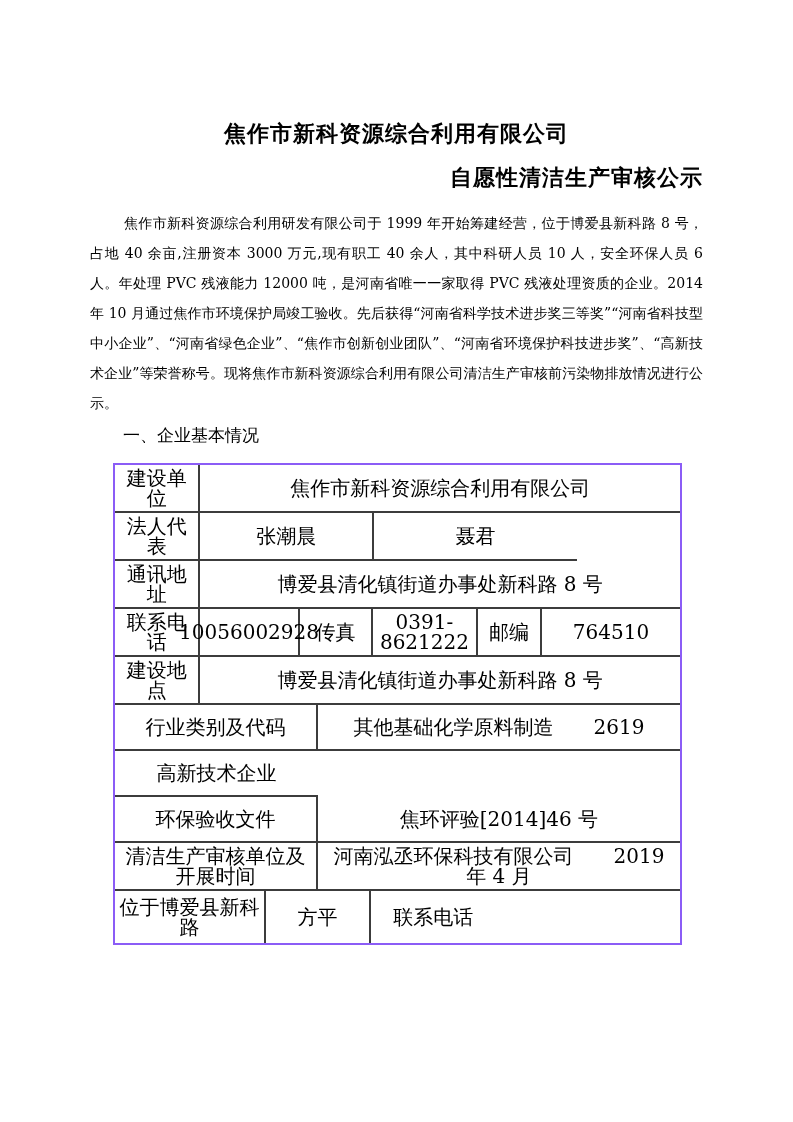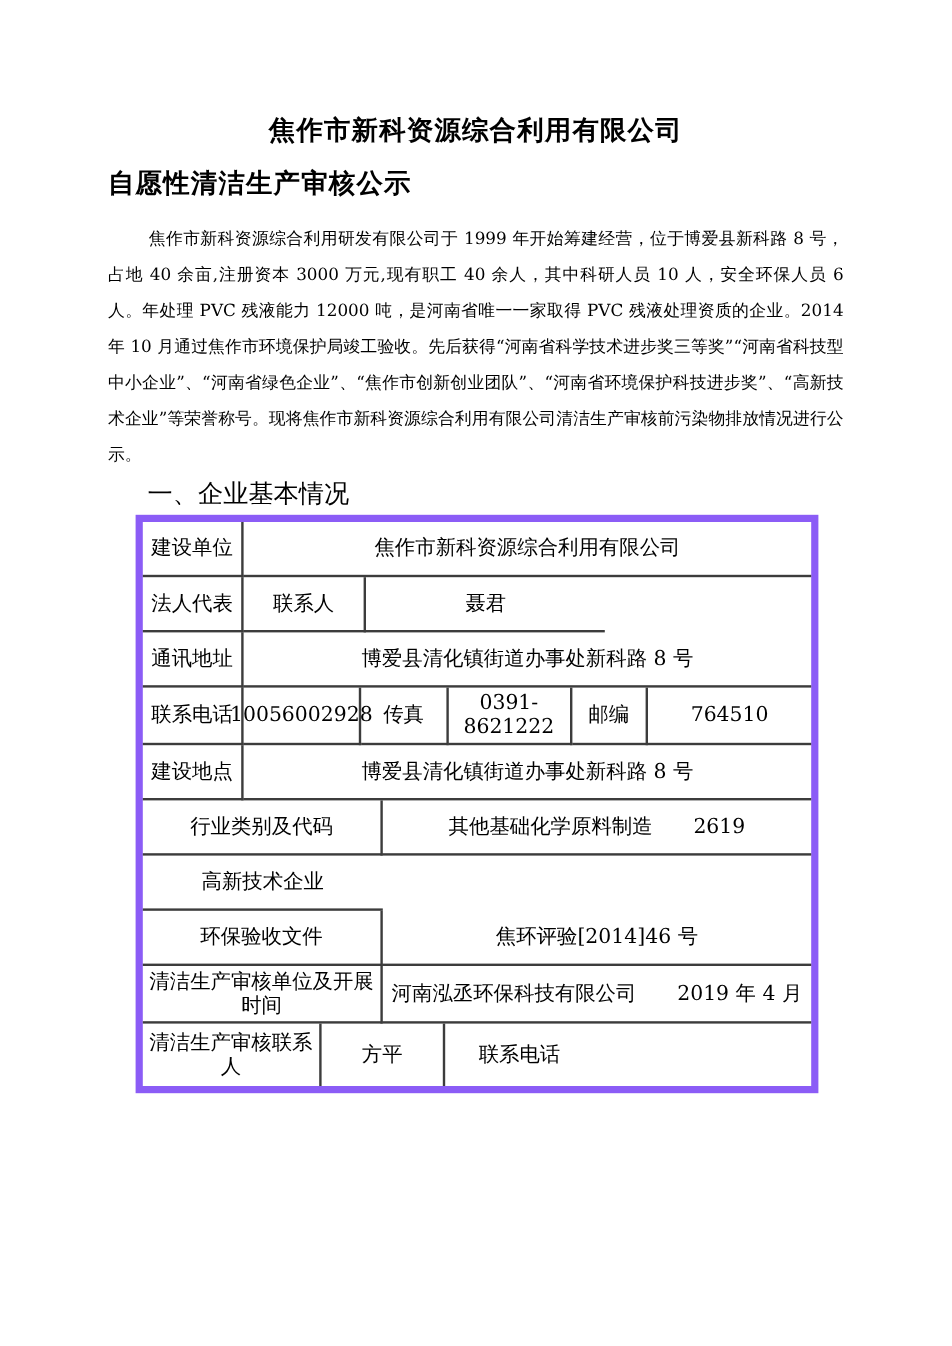--- a/index.html
+++ b/index.html
@@ -10,60 +10,60 @@
   .page {
     position: relative;
     width: 793px;
     height: 1122px;
     background: #ffffff;
     color: #000000;
     font-family: "DejaVu Serif", "Liberation Serif", serif;
     overflow: hidden;
   }
   .content {
-    padding: 96px 90px 0 90px;
+    padding: 120px 90px 0 90px;
   }
   .doc-title {
     margin: 0;
     font-family: "DejaVu Sans", "Liberation Sans", sans-serif;
     font-weight: bold;
     font-size: 22px;
     line-height: 28px;
     text-align: center;
     letter-spacing: 1px;
   }
   .doc-subtitle {
     margin: 16px 0 0 0;
     font-family: "DejaVu Sans", "Liberation Sans", sans-serif;
     font-weight: bold;
     font-size: 22px;
     line-height: 28px;
-    text-align: left;
+    text-align: right;
     letter-spacing: 1px;
   }
   .intro {
     margin: 16px 0 0 0;
     font-size: 14px;
     line-height: 30px;
     text-align: justify;
     text-justify: inter-ideograph;
     text-indent: 34px;
   }
   .section-heading {
     margin: 2px 0 0 0;
-    font-size: 21px;
+    font-size: 17px;
     line-height: 30px;
     text-indent: 33px;
   }
   .info-table {
-    margin: 3px 0 0 23px;
+    margin: 13px 0 0 23px;
     width: 569px;
-    border: 6px solid #8b5cf6;
+    border: 2px solid #8b5cf6;
     box-sizing: border-box;
-    font-size: 17px;
+    font-size: 20px;
   }
   .trow {
     display: flex;
     width: 100%;
   }
   .trow:last-child .cell {
     border-bottom: none;
     min-height: 52px;
   }
   .cell {
@@ -97,21 +97,21 @@
 
     <div class="info-table">
 
       <div class="trow">
         <div class="cell" style="width:15.1%">建设单位</div>
         <div class="cell" style="width:84.9%">焦作市新科资源综合利用有限公司</div>
       </div>
 
       <div class="trow">
         <div class="cell" style="width:15.1%">法人代表</div>
-        <div class="cell" style="width:18.3%">联系人</div>
+        <div class="cell" style="width:30.8%">张潮晨</div>
         <div class="cell" style="width:35.8%">聂君</div>
       </div>
 
       <div class="trow">
         <div class="cell" style="width:15.1%">通讯地址</div>
         <div class="cell" style="width:84.9%">博爱县清化镇街道办事处新科路 8 号</div>
       </div>
 
       <div class="trow">
         <div class="cell" style="width:15.1%">联系电话</div>
@@ -140,20 +140,20 @@
         <div class="cell" style="width:35.9%">环保验收文件</div>
         <div class="cell" style="width:64.1%">焦环评验[2014]46 号</div>
       </div>
 
       <div class="trow">
         <div class="cell" style="width:35.9%">清洁生产审核单位及开展时间</div>
         <div class="cell" style="width:64.1%">河南泓丞环保科技有限公司　　2019 年 4 月</div>
       </div>
 
       <div class="trow">
-        <div class="cell" style="width:26.7%">清洁生产审核联系人</div>
+        <div class="cell" style="width:26.7%">位于博爱县新科路</div>
         <div class="cell" style="width:18.6%">方平</div>
         <div class="cell" style="width:22.1%">联系电话</div>
       </div>
 
     </div>
   </div>
 </div>
 
 </body></html>

